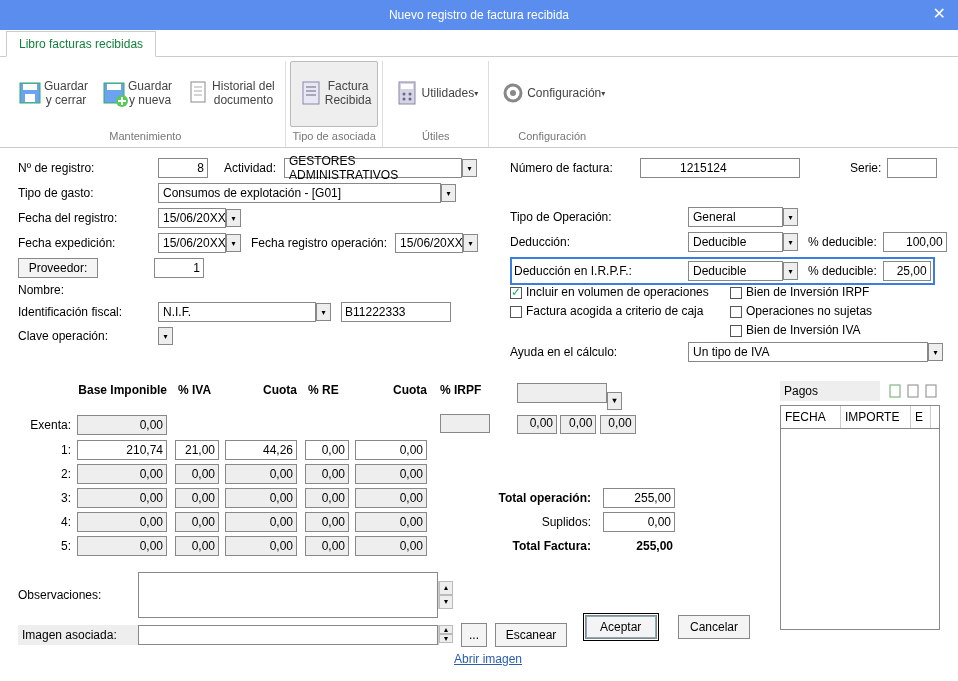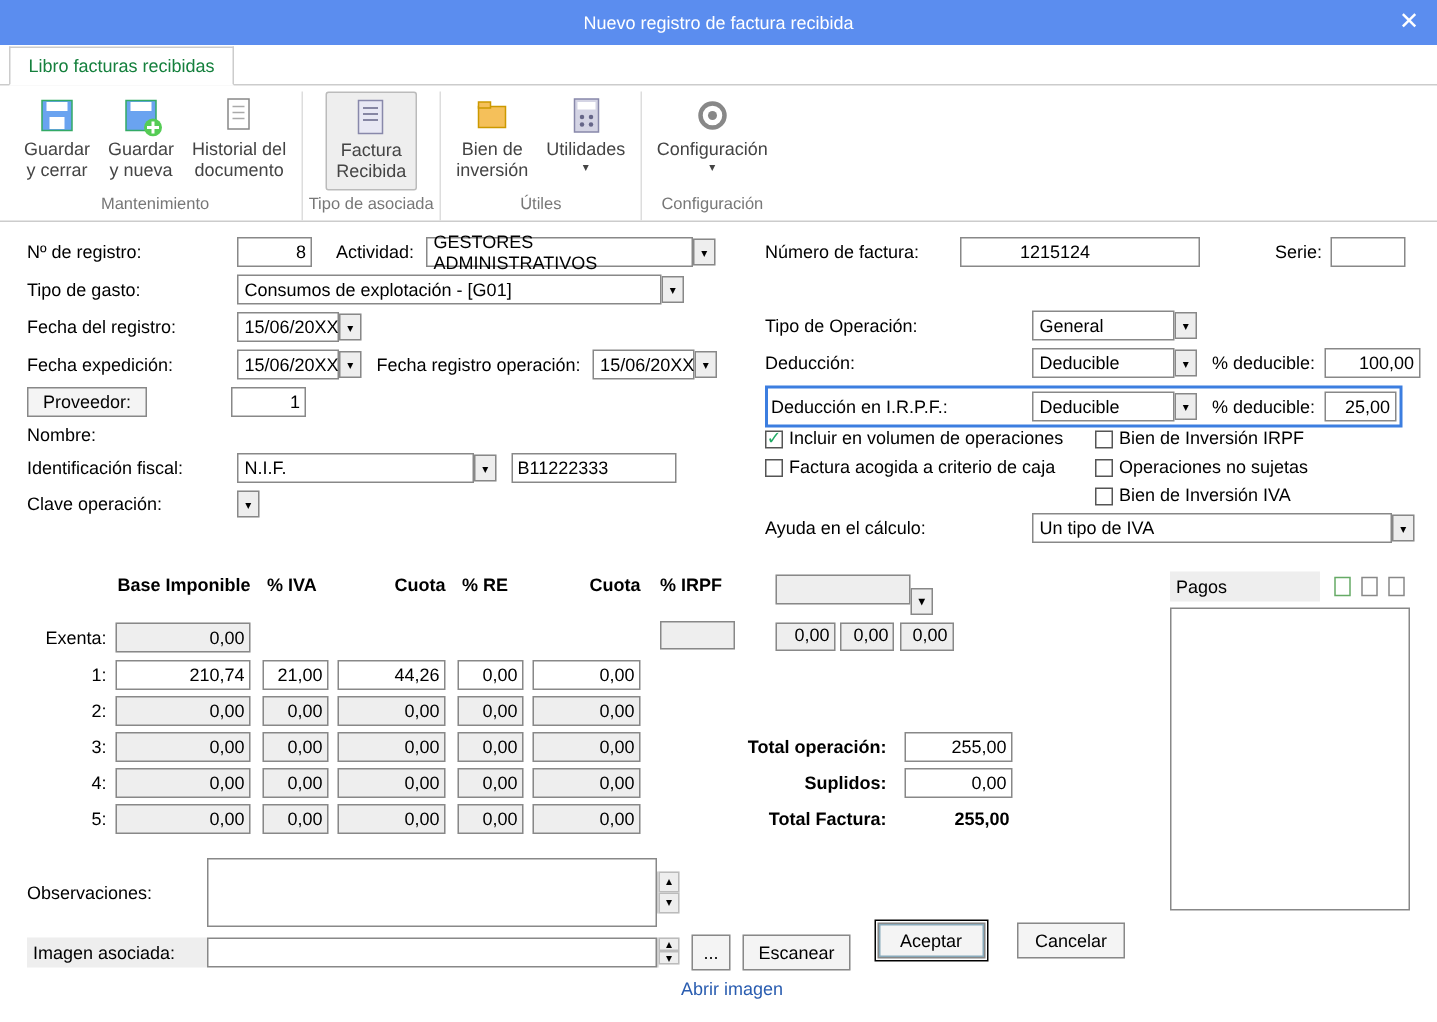--- a/index.html
+++ b/index.html
@@ -5,21 +5,21 @@
 * { box-sizing: border-box; font-family: "Segoe UI", Tahoma, sans-serif; font-size: 12px; }
 body { margin: 0; padding: 0; background: #fff; width: 958px; }
 .titlebar { background: #5b8def; color: #fff; height: 30px; display: flex; align-items: center; justify-content: center; position: relative; }
 .titlebar .close { position: absolute; right: 12px; top: 4px; font-size: 16px; color: #fff; cursor: pointer; }
 .tabstrip { border-bottom: 1px solid #ccc; padding: 0 6px; }
 .tab { display: inline-block; border: 1px solid #ccc; border-bottom-color: #fff; padding: 5px 12px; background: #fff; position: relative; top: 1px; color: #15803d; }
 .ribbon { display: flex; border-bottom: 1px solid #ccc; padding: 4px 6px 0 6px; }
 .rgroup { display: flex; flex-direction: column; align-items: center; border-right: 1px solid #ddd; padding: 0 4px; }
 .rgroup:last-child { border-right: none; }
 .rgroup-items { display: flex; }
-.rbtn { display: flex; flex-direction: column; align-items: center; justify-content: flex-start; padding: 2px 6px; min-width: 50px; text-align: center; line-height: 1.15; color: #444; cursor: pointer; height: 66px; }
+.rbtn { display: flex; flex-direction: row; align-items: center; justify-content: flex-start; padding: 2px 6px; min-width: 50px; text-align: center; line-height: 1.15; color: #444; cursor: pointer; height: 66px; }
 .rbtn.active { background: #eee; border: 1px solid #bbb; border-radius: 2px; }
 .rbtn.disabled { color: #aaa; }
 .rbtn svg { margin-bottom: 2px; }
 .rgroup-label { font-size: 11px; color: #777; padding: 3px 0 5px 0; }
 .formarea { padding: 10px 18px 6px 18px; }
 .row { display: flex; align-items: center; margin-bottom: 5px; }
 .lbl { width: 140px; }
 .inp { border: 1px solid #888; height: 20px; padding: 0 3px; font-size: 12px; background: #fff; }
 .inp.number { text-align: right; }
 .cb { height: 20px; border: 1px solid #888; background: #fff; display: inline-flex; align-items: center; padding: 0 4px; position: relative; }
@@ -34,21 +34,21 @@
 .gridhdr { display: flex; font-weight: bold; }
 .gridhdr > div, .gridrow > div { padding: 2px 3px; }
 .gridrow { display: flex; align-items: center; }
 .cell { border: 1px solid #888; height: 19px; background: #fff; display: inline-block; }
 .cell.ro { background: #eee; }
 .cell.r { text-align: right; padding-right: 3px; }
 .pagos { border: 1px solid #888; width: 160px; }
 .pagos-hdr { display: flex; border-bottom: 1px solid #888; }
 .pagos-hdr > div { padding: 4px; border-right: 1px solid #ccc; font-size: 12px; }
 .pagos-body { height: 200px; }
-.link { color: #2a5db0; cursor: pointer; }
+.link { color: #2a5db0; text-decoration: underline; cursor: pointer; }
 .stdbtn { border: 1px solid #888; background: #f4f4f4; height: 24px; min-width: 72px; display: inline-flex; align-items: center; justify-content: center; cursor: pointer; }
 .stdbtn.focus { outline: 1px solid #000; outline-offset: 1px; box-shadow: 0 0 0 1px #8ab inset; }
 .iconbtn { width: 18px; height: 18px; display: inline-flex; align-items: center; justify-content: center; cursor: pointer; }
 .scroll { display: flex; flex-direction: column; border-left: 1px solid #ccc; }
 .scroll .s { width: 14px; height: 14px; background: #eee; border: 1px solid #bbb; font-size: 8px; display: flex; align-items: center; justify-content: center; }
 </style>
 </head>
 <body>
 
 <div class="titlebar">
@@ -101,28 +101,20 @@
             <path d="M9 8h10M9 12h10M9 16h10" stroke="#668"></path>
           </svg>
         <span style="white-space:pre;">Factura
 Recibida</span>
       </div>
     </div>
     <div class="rgroup-label">Tipo de asociada</div>
   </div>
   <div class="rgroup">
     <div class="rgroup-items">
-      <div class="rbtn">
-        <svg width="28" height="28">
-            <rect x="5" y="8" width="18" height="14" fill="#f5c05a" stroke="#c90"></rect>
-            <rect x="5" y="5" width="8" height="4" fill="#f5c05a" stroke="#c90"></rect>
-          </svg>
-        <span style="white-space:pre;">Bien de
-inversión</span>
-      </div>
       <div class="rbtn">
         <svg width="28" height="28">
             <rect x="6" y="3" width="16" height="22" fill="#d4d4e4" stroke="#88a"></rect>
             <rect x="8" y="5" width="12" height="5" fill="#fff"></rect>
             <circle cx="11" cy="15" r="1.5" fill="#668"></circle>
             <circle cx="17" cy="15" r="1.5" fill="#668"></circle>
             <circle cx="11" cy="20" r="1.5" fill="#668"></circle>
             <circle cx="17" cy="20" r="1.5" fill="#668"></circle>
           </svg>
         <span>Utilidades</span>
@@ -320,21 +312,21 @@
             <div style="margin-left:6px;"><input class="inp number" style="width: 72px;" value="255,00"></div>
   </div>
           <div class="gridrow">
     <div style="width:56px; text-align:right;">4:</div>
     <div><input class="inp number" style="width: 90px; background: rgb(238, 238, 238);" value="0,00"></div>
     <div style="padding-left:5px;"><input class="inp number" style="width: 44px; background: rgb(238, 238, 238);" value="0,00"></div>
     <div><input class="inp number" style="width: 72px; background: rgb(238, 238, 238);" value="0,00"></div>
     <div style="padding-left:5px;"><input class="inp number" style="width: 44px; background: rgb(238, 238, 238);" value="0,00"></div>
     <div><input class="inp number" style="width: 72px; background: rgb(238, 238, 238);" value="0,00"></div>
     <div style="width:44px;"></div>
-            <div style="width:120px; text-align:right; font-weight:bold;">Suplidos:</div>
+            <div style="width:120px; text-align:right; font-weight:normal;">Suplidos:</div>
             <div style="margin-left:6px;"><input class="inp number" style="width: 72px;" value="0,00"></div>
   </div>
           <div class="gridrow">
     <div style="width:56px; text-align:right;">5:</div>
     <div><input class="inp number" style="width: 90px; background: rgb(238, 238, 238);" value="0,00"></div>
     <div style="padding-left:5px;"><input class="inp number" style="width: 44px; background: rgb(238, 238, 238);" value="0,00"></div>
     <div><input class="inp number" style="width: 72px; background: rgb(238, 238, 238);" value="0,00"></div>
     <div style="padding-left:5px;"><input class="inp number" style="width: 44px; background: rgb(238, 238, 238);" value="0,00"></div>
     <div><input class="inp number" style="width: 72px; background: rgb(238, 238, 238);" value="0,00"></div>
     <div style="width:44px;"></div>
@@ -382,20 +374,25 @@
               <rect x="2" y="1" width="10" height="12" fill="none" stroke="#888"></rect>
             </svg>
           </span>
       <span class="iconbtn">
             <svg width="14" height="14">
               <rect x="2" y="1" width="10" height="12" fill="none" stroke="#888"></rect>
             </svg>
           </span>
     </div>
     <div class="pagos">
+      <div class="pagos-hdr">
+        <div style="width:60px;">FECHA</div>
+        <div style="width:70px;">IMPORTE</div>
+        <div style="width:20px;">E</div>
+      </div>
       <div class="pagos-body"></div>
     </div>
   </div>
 </div>
 
 <div style="position:relative; height:0;">
   <div style="position:absolute; right:190px; top:-56px;">
     <span class="stdbtn focus">Aceptar</span>
     <span class="stdbtn" style="margin-left:18px;">Cancelar</span>
   </div>

